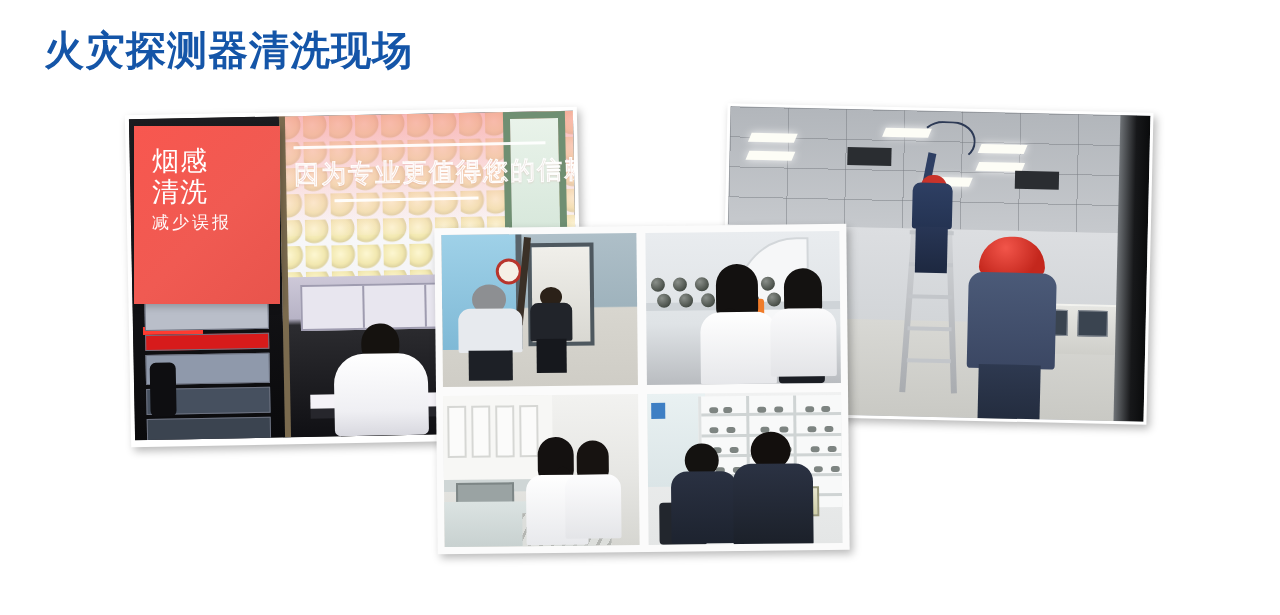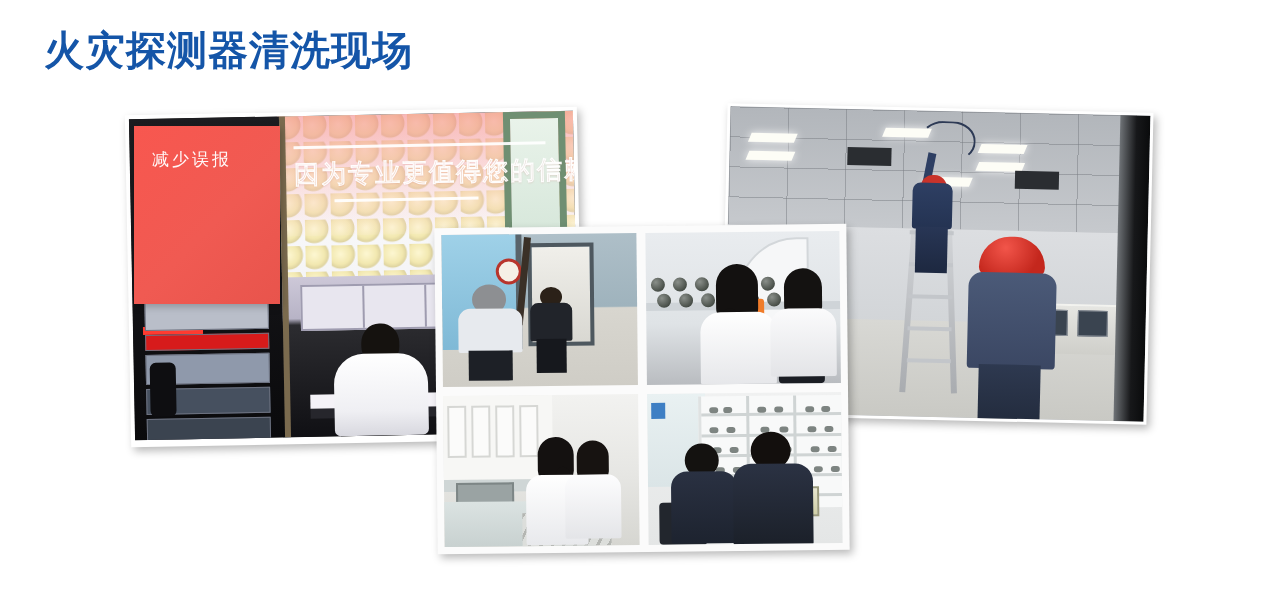--- a/index.html
+++ b/index.html
@@ -454,20 +454,22 @@
       <div class="banner-wrap">
         <div class="banner-rule"></div>
         <div class="banner-text">因为专业更值得您的信赖</div>
         <div class="banner-rule lower"></div>
       </div>
 
     </div>
   </div>
 
   <div id="promo-badge">
+    <div class="big">烟感</div>
+    <div class="big">清洗</div>
     <div class="sub" style="margin-top:2px">减少误报</div>
   </div>
 
   <div class="photo-card" id="photo-right">
     <div class="scene">
 
       <div class="ceiling">
         <div class="ceil-light" style="left:20px; top:26px;"></div>
         <div class="ceil-light" style="left:18px; top:44px;"></div>
         <div class="ceil-light" style="left:154px; top:18px;"></div>

